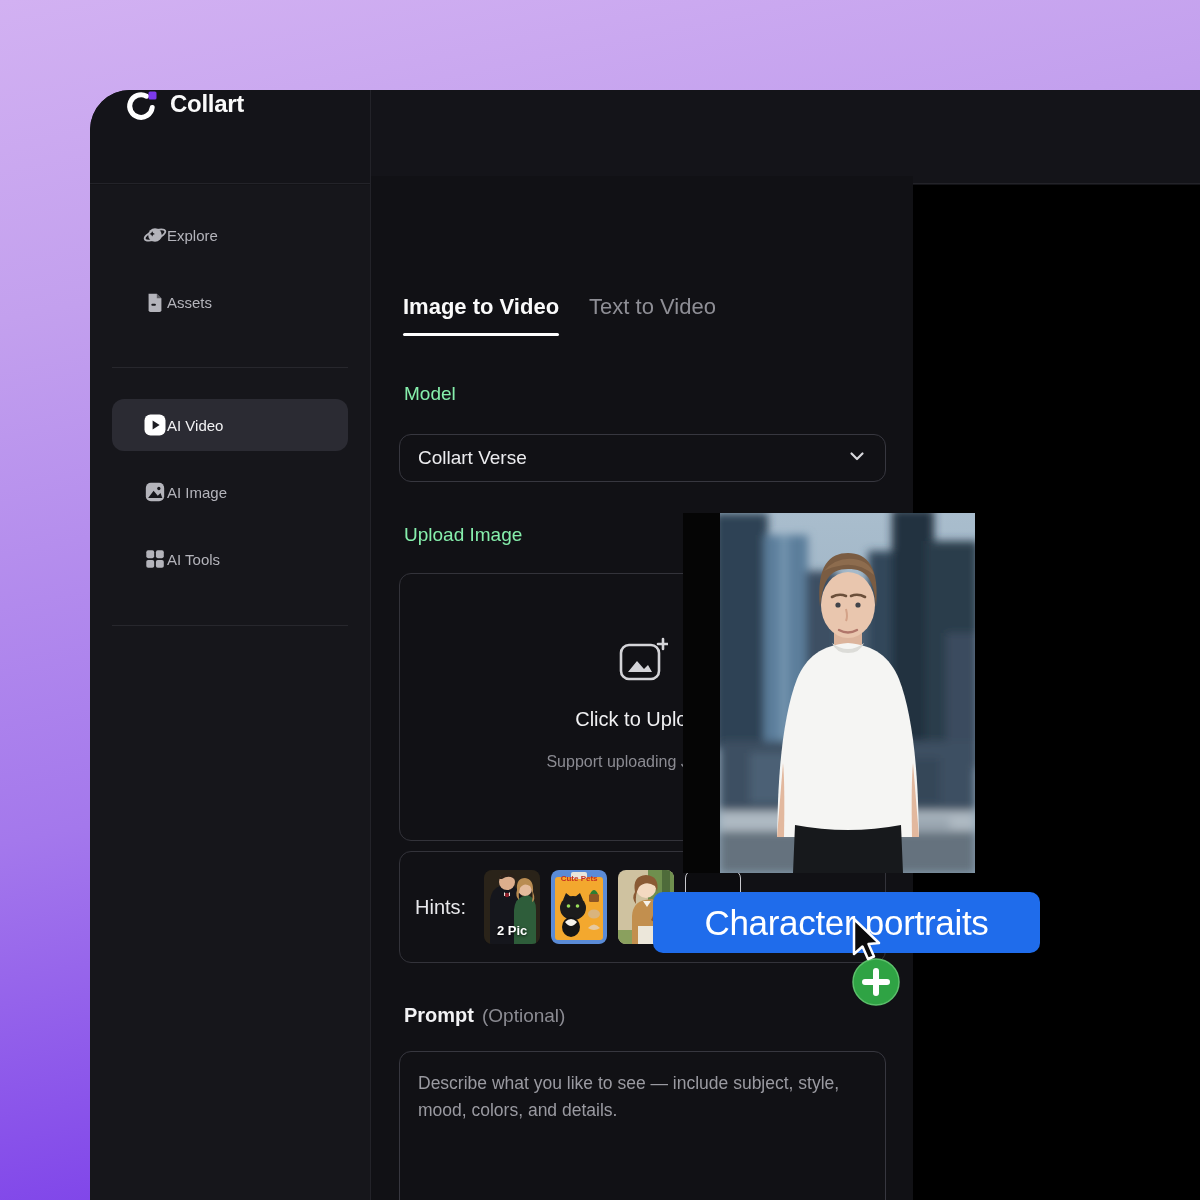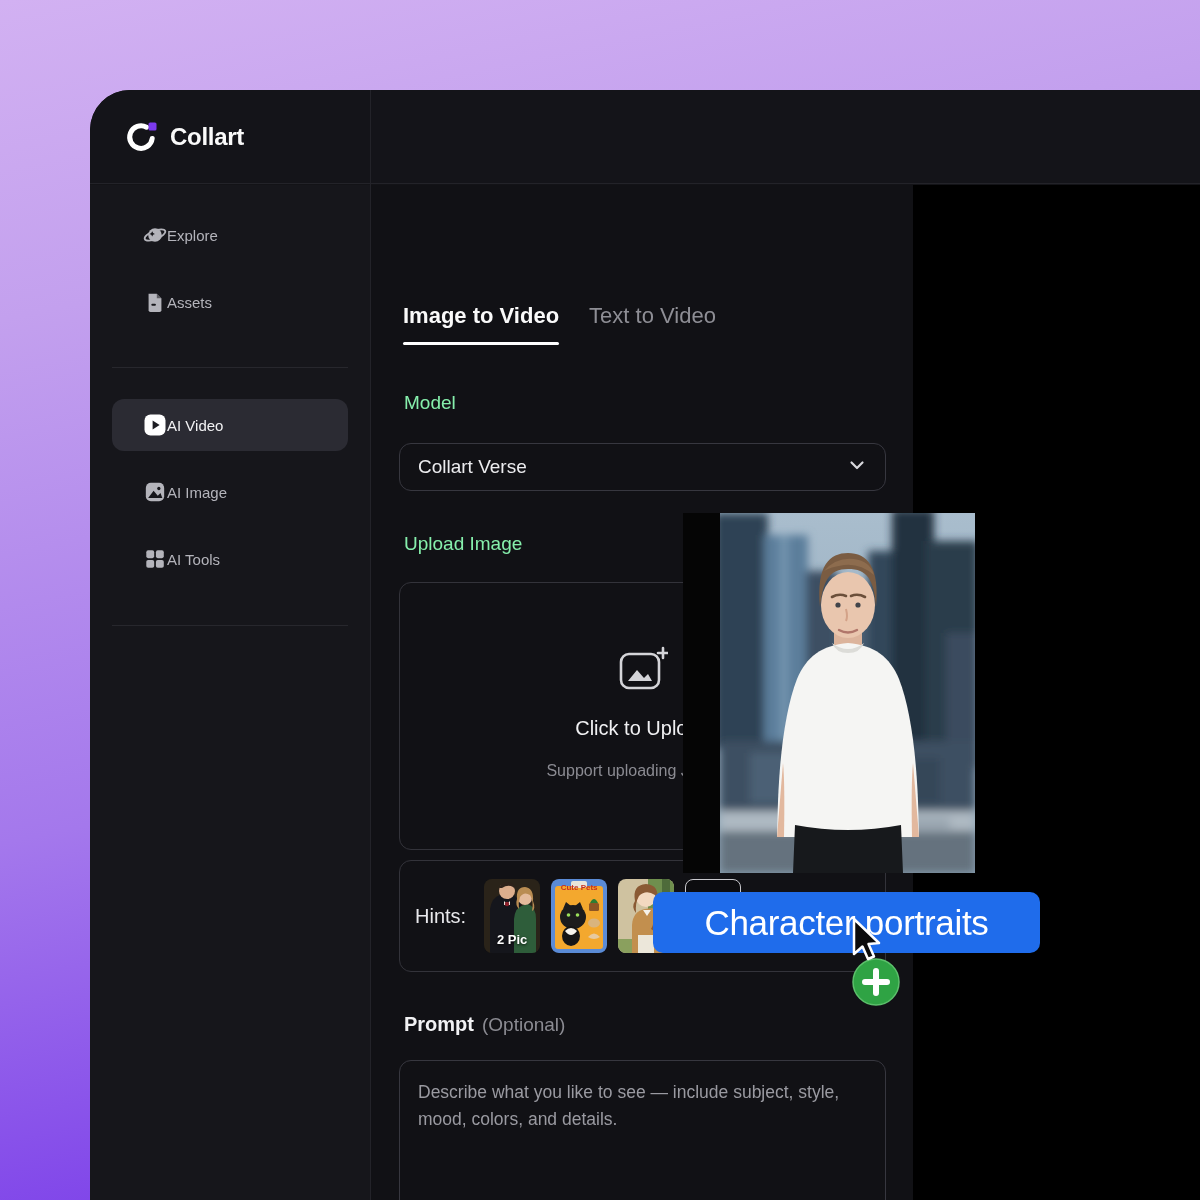--- a/index.html
+++ b/index.html
@@ -6,35 +6,35 @@
   html,body { width:1200px; height:1200px; background:#000; }
   body { font-family:"Liberation Sans", sans-serif; }
   .stage { position:relative; width:1200px; height:1200px; overflow:hidden;
            background:linear-gradient(168deg,#d2b1f2 0%,#c3a0ee 22%,#a478ec 58%,#7b3fe9 88%,#7136e7 100%); }
 
   
   .window { position:absolute; left:90px; top:90px; right:0; bottom:0;
             background:#131317; border-radius:40px 0 0 0; overflow:hidden; }
   .header { position:absolute; left:0; top:0; right:0; height:94px; background:#141419;
             border-bottom:1px solid #232329; }
-  .brand { position:absolute; left:35px; top:0; height:94px; display:flex; align-items:center; gap:13px; }
+  .brand { position:absolute; left:35px; top:0; height:94px; display:flex; align-items:flex-start; gap:13px; }
   .brand-word { color:#fafafa; font-size:24px; font-weight:bold; letter-spacing:-0.3px; }
 
   .v-divider { position:absolute; left:280px; top:0; bottom:0; width:1px; background:#232329; }
 
   
   .sidebar { position:absolute; left:0; top:95px; width:280px; bottom:0; background:#16161b; }
   .side-item { position:absolute; left:22px; width:236px; height:52px; display:flex; align-items:center;
                padding-left:31px; border-radius:12px; color:#b4b4bb; font-size:15px; cursor:pointer; }
   .side-item.active { background:#2b2b33; color:#f2f2f4; }
   .side-divider { position:absolute; left:22px; width:236px; height:1px; background:#27272d; }
   .sicon { width:24px; height:24px; flex:0 0 24px; display:flex; align-items:center; justify-content:center; }
 
   
-  .main { position:absolute; left:281px; top:95px; width:542px; bottom:0; background:#111115; }
+  .main { position:absolute; left:281px; top:86px; width:542px; bottom:0; background:#111115; }
   .tabs { position:absolute; left:32px; top:118px; display:flex; gap:30px; }
   .tab { font-size:22px; color:#8e8e95; padding-bottom:16px; position:relative; cursor:pointer; }
   .tab.active { color:#fafafa; font-weight:bold; }
   .tab.active .underline { position:absolute; left:0; right:0; bottom:0; height:3px; background:#fff; border-radius:2px; }
 
   .section-label { position:absolute; left:33px; color:#86efac; font-size:19px; font-weight:500; }
   .dropdown { position:absolute; left:28px; top:258px; width:487px; height:48px; border:1px solid #37373f;
               border-radius:12px; display:flex; align-items:center; padding:1px 18px; color:#ececef; font-size:19px; cursor:pointer; }
   .dropdown .chev { margin-left:auto; }
 

